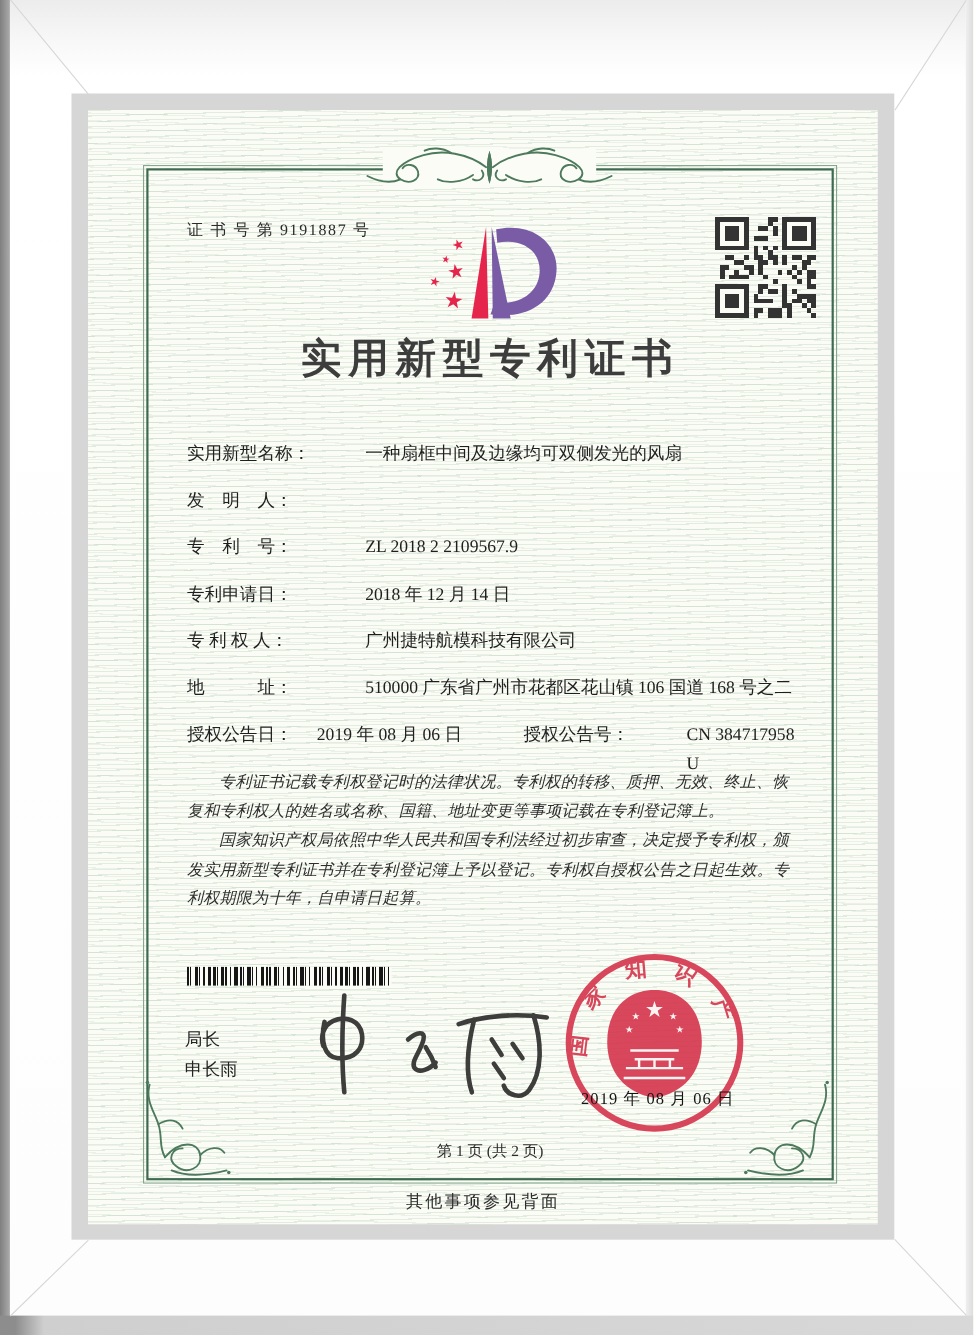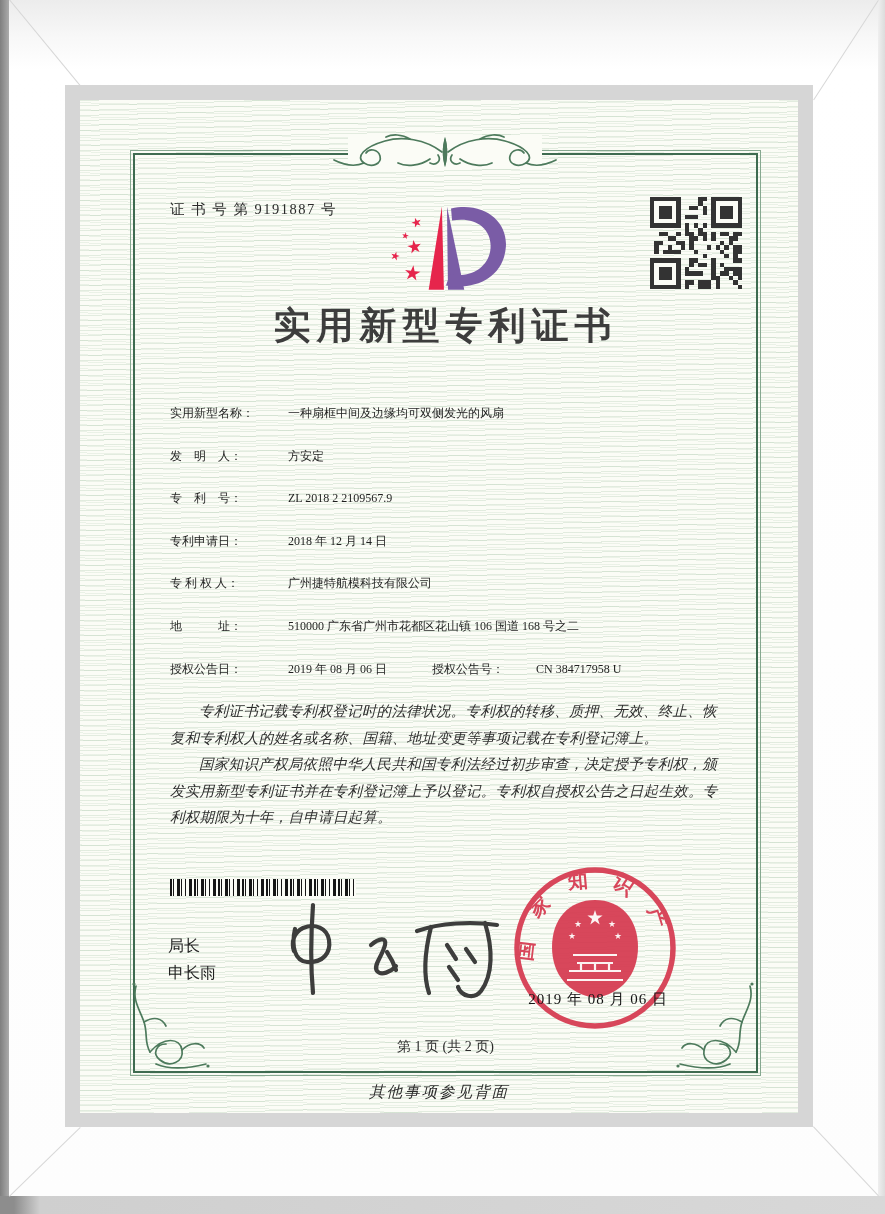--- a/index.html
+++ b/index.html
@@ -34,39 +34,39 @@
   .corner-flourish{position:absolute;width:88px;height:96px;}
   .corner-flourish.br{left:592px;top:880px;}
   .corner-flourish.bl{left:46px;top:880px;}
   
   .cert-no{position:absolute;left:90px;top:100px;font-size:14.5px;letter-spacing:1.5px;color:#2a2a2a;}
   .logo{position:absolute;left:303px;top:96px;width:132px;height:102px;}
   .qr{position:absolute;left:570px;top:97px;width:92px;height:92px;}
   .title{position:absolute;left:53px;top:201px;width:625px;text-align:center;
     font-size:37px;font-weight:600;letter-spacing:6px;color:#3d3d3d;}
   .fields{position:absolute;left:90px;top:300px;width:560px;}
-  .frow{display:flex;line-height:26.6px;margin-bottom:16px;font-size:12px;}
+  .frow{display:flex;line-height:26.6px;margin-bottom:16px;font-size:16px;gap:44px;}
   .flabel{flex:0 0 118px;white-space:nowrap;}
   .fvalue{flex:1;white-space:nowrap;}
   .grant-pair1{flex:0 0 262px;display:flex;}
   .paras{position:absolute;left:90px;top:598px;width:556px;font-size:14.5px;line-height:26.5px;
     font-style:italic;color:#2e2e2e;letter-spacing:.3px;}
   .paras p{margin:0;text-indent:2em;}
   .barcode{position:absolute;left:90px;top:779px;width:186px;height:17px;
     background:repeating-linear-gradient(90deg,#161616 0 2px,#fbfcf6 2px 3px,#161616 3px 4px,
       #fbfcf6 4px 7px,#161616 7px 10px,#fbfcf6 10px 11px,#161616 11px 12px,#fbfcf6 12px 15px,
       #161616 15px 16px,#fbfcf6 16px 19px,#161616 19px 22px,#fbfcf6 22px 24px);}
   .signer{position:absolute;left:88px;top:832px;font-size:16px;line-height:27px;color:#222;}
   .signature{position:absolute;left:195px;top:795px;width:240px;height:110px;opacity:.92;}
   .seal{position:absolute;left:425px;top:758px;width:180px;height:180px;opacity:.93;}
   .seal-date{position:absolute;left:418px;top:890px;width:200px;text-align:center;
     font-size:15px;letter-spacing:1px;color:#141414;z-index:3;}
   .page-info{position:absolute;left:53px;top:938px;width:625px;text-align:center;font-size:14px;color:#2b2b2b;}
   .back-note{position:absolute;left:0;top:982px;width:718px;text-align:center;font-size:15.5px;
-    font-style:italic;color:#2b2b2b;letter-spacing:2px;}
+    color:#2b2b2b;letter-spacing:2px;}
   .green-stroke{stroke:#4d7a5c;fill:none;stroke-width:1.7;stroke-linecap:round;}
 </style>
 </head>
 <body>
 
 <div class="photo">
   <div class="frame-face"></div>
   <div class="edge-left"></div>
   <div class="edge-right"></div>
   <div class="edge-bottom"></div>
@@ -245,21 +245,20 @@
 
       <div class="title">实用新型专利证书</div>
 
       <div class="fields">
         <div class="frow">
             <span class="flabel">实用新型名称：</span>
             <span class="fvalue">一种扇框中间及边缘均可双侧发光的风扇</span>
           </div>
         <div class="frow">
             <span class="flabel">发　明　人：</span>
-            <span class="fvalue">方安定</span>
           </div>
         <div class="frow">
             <span class="flabel">专　利　号：</span>
             <span class="fvalue">ZL 2018 2 2109567.9</span>
           </div>
         <div class="frow">
             <span class="flabel">专利申请日：</span>
             <span class="fvalue">2018 年 12 月 14 日</span>
           </div>
         <div class="frow">

